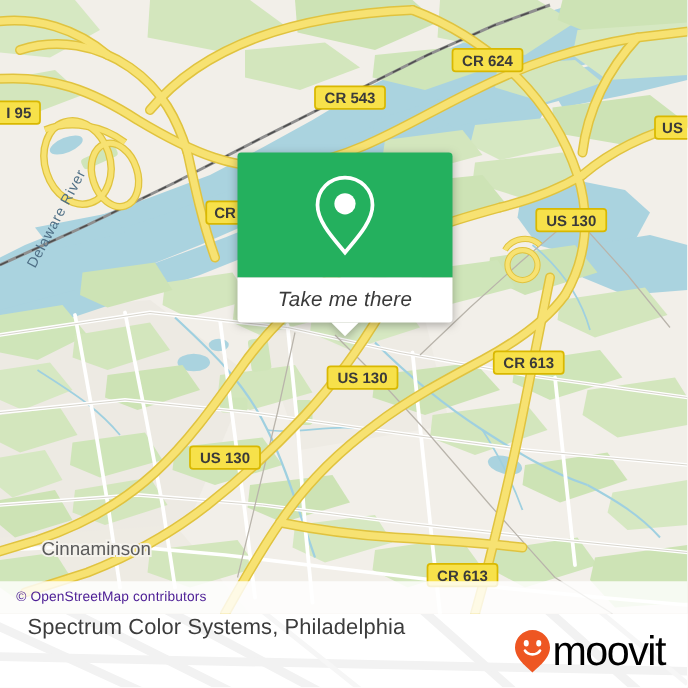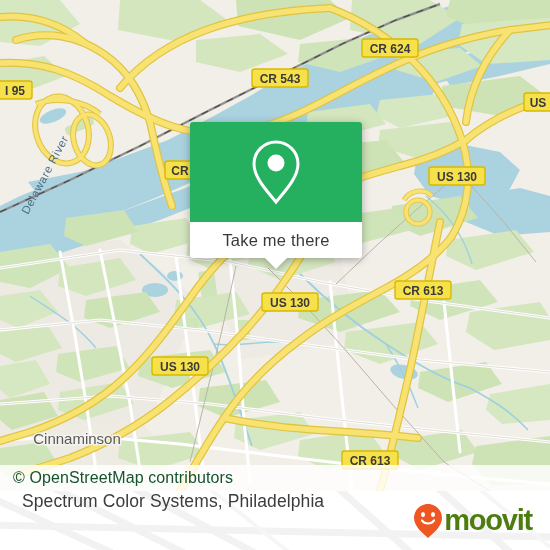--- a/index.html
+++ b/index.html
@@ -39,33 +39,34 @@
     width: 550px;
     height: 26px;
     background: rgba(255,255,255,0.82);
     display: flex;
     align-items: center;
     box-sizing: border-box;
     padding-left: 13px;
     z-index: 40;
   }
   #attribution span {
-    font-size: 16px;
-    color: #14532d;
+    font-size: 11px;
+    color: #4c1d95;
     letter-spacing: 0.1px;
   }
 
   
   #popup {
     position: absolute;
     left: 190px;
     top: 122px;
     width: 172px;
     z-index: 50;
     filter: drop-shadow(0 2px 4px rgba(0,0,0,0.30));
+    font-style: italic;
   }
   #popup-top {
     height: 100px;
     background: #24b05e;
     border-radius: 3px 3px 0 0;
     display: flex;
     align-items: center;
     justify-content: center;
   }
   #popup-bottom {
@@ -124,23 +125,23 @@
   #footer-logo {
     position: absolute;
     right: 18px;
     top: 0;
     height: 59px;
     display: flex;
     align-items: center;
     z-index: 5;
   }
   #footer-logo .wordmark {
-    font-size: 29px;
-    font-weight: bold;
-    color: #4d7c0f;
+    font-size: 33px;
+    font-weight: normal;
+    color: #000000;
     letter-spacing: -1.2px;
     margin-left: 1px;
     line-height: 1;
   }
 </style>
 </head>
 <body>
 
 <div id="app">
 

